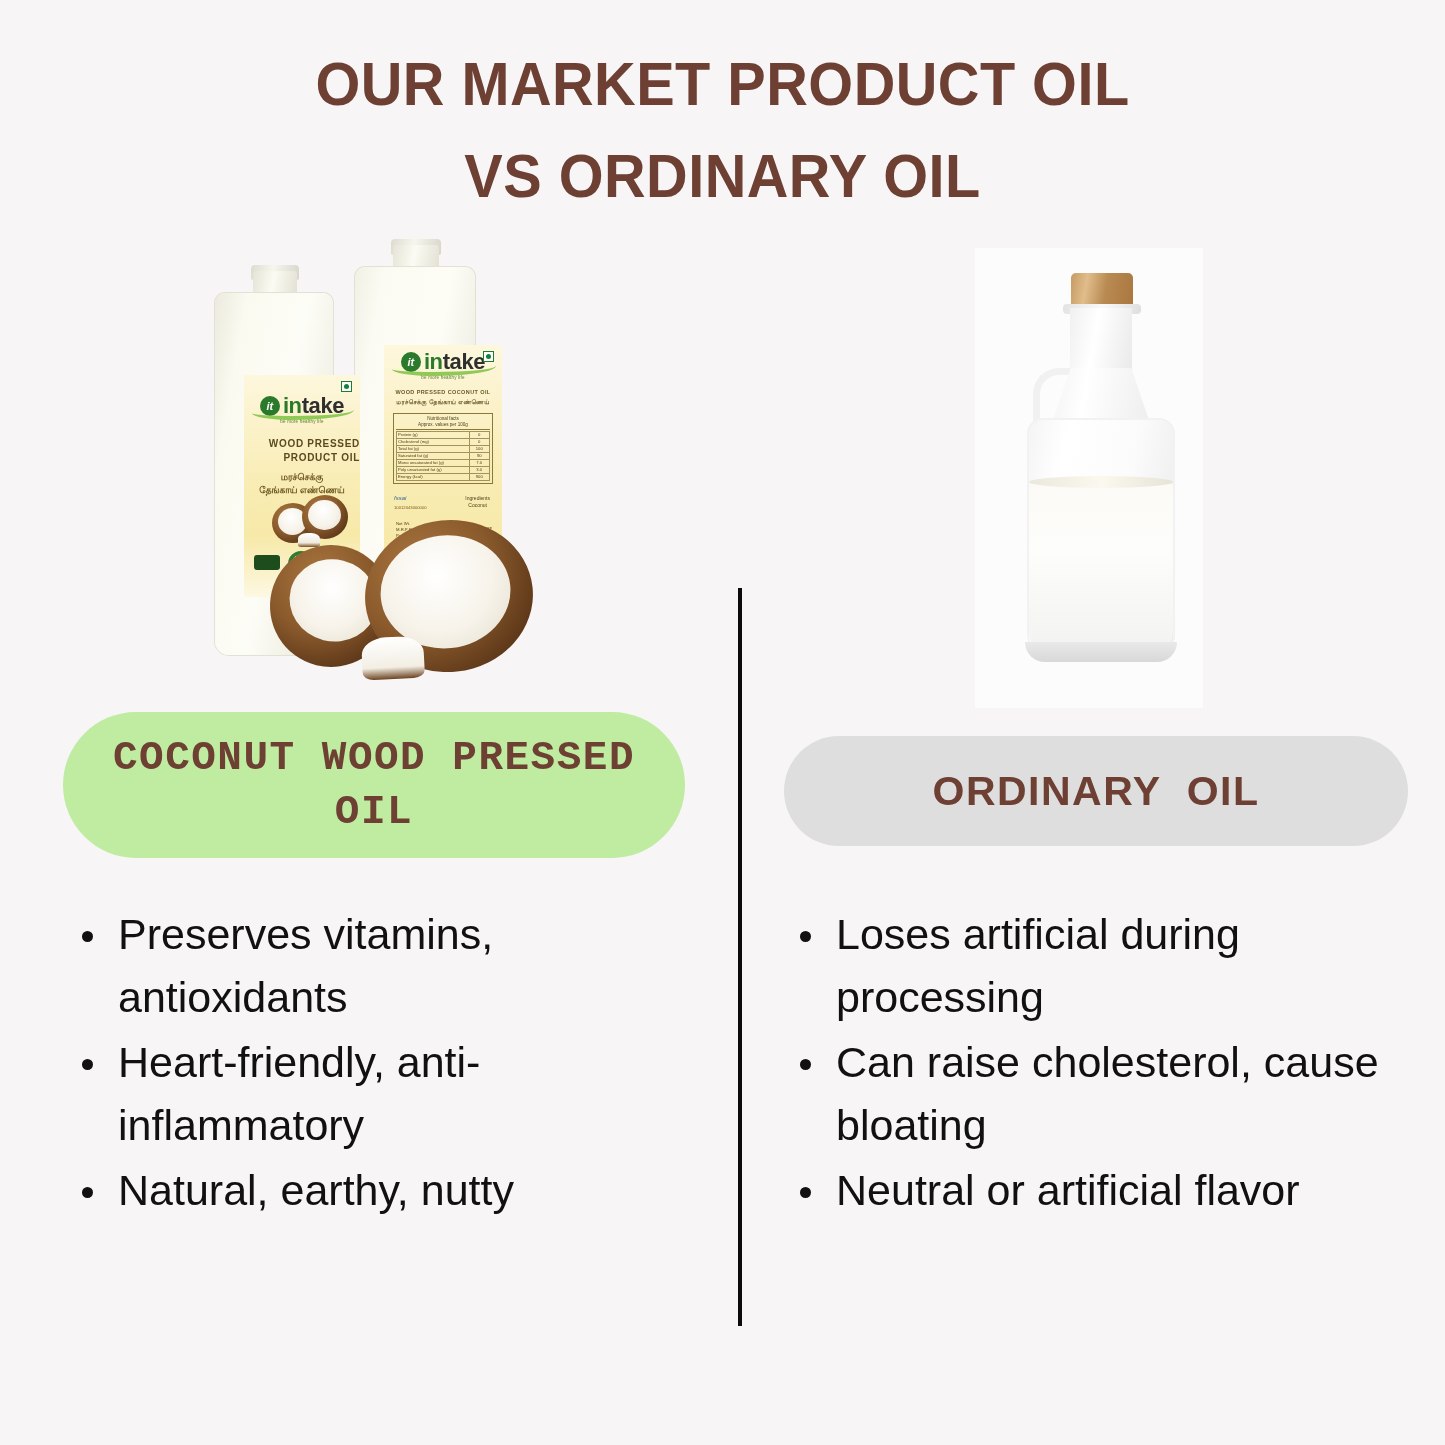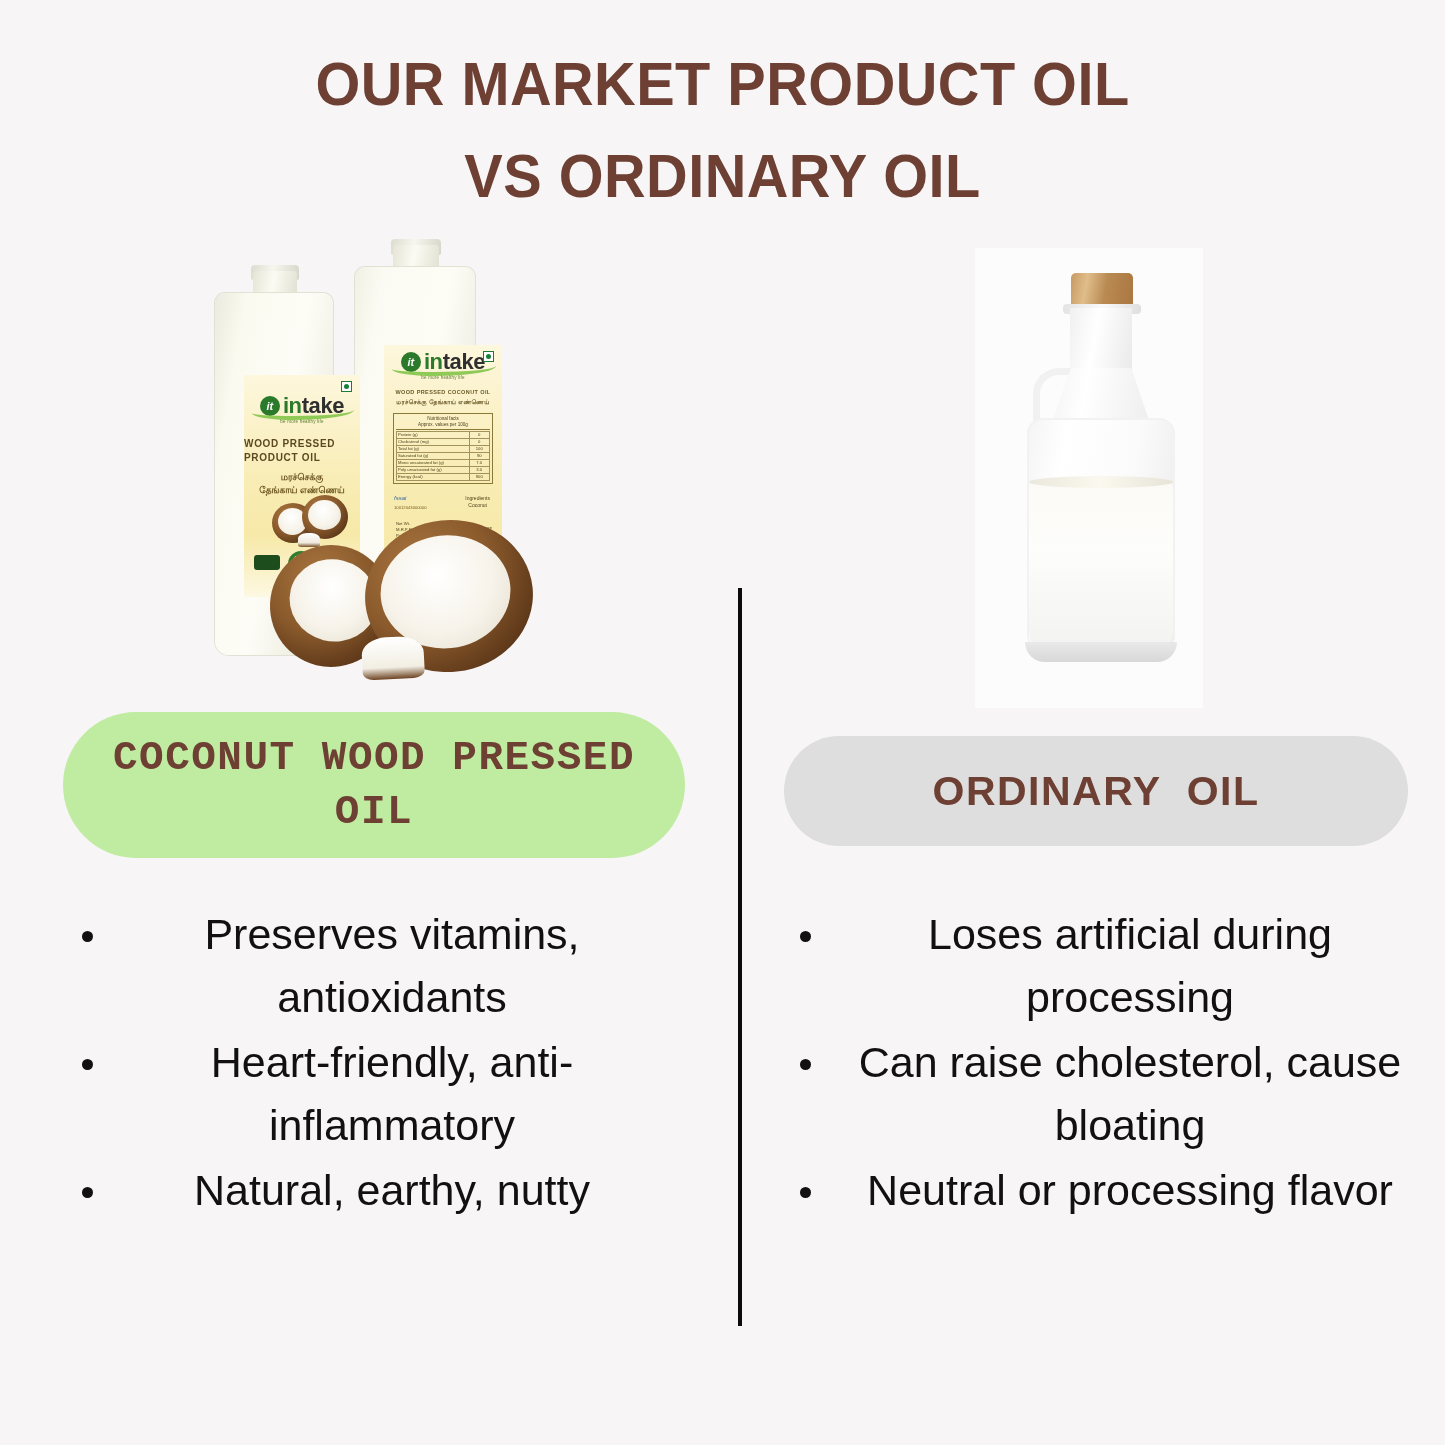--- a/index.html
+++ b/index.html
@@ -120,21 +120,21 @@
     border-radius: 0 0 60% 40%;
     opacity: .85;
   }
   .logo-tag {
     position: absolute; left: 0; right: 0; top: 26px;
     text-align: center; font-size: 4.5px; color: #5a7a2b; letter-spacing: .2px;
   }
 
   .lbl-name {
     position: absolute; left: 0; right: 0;
-    text-align: left; color: #5b4a21;
+    text-align: right; color: #5b4a21;
     font-size: 10px; font-weight: 700; letter-spacing: .7px;
     line-height: 14px;
   }
   .lbl-tamil {
     position: absolute; left: 0; right: 0;
     text-align: center; color: #6b5520;
     font-size: 9px; line-height: 13px; font-weight: 700;
   }
   .lbl-sub {
     position: absolute; left: 0; right: 0; text-align: center;
@@ -279,21 +279,20 @@
     position: absolute;
     list-style: none;
   }
   .bullets li {
     position: relative;
     color: #111111;
     font-size: 43px;
     line-height: 63px;
     padding-left: 52px;
     margin-bottom: 2px;
-    text-align: center;
   }
   .bullets li::before {
     content: "";
     position: absolute;
     left: 16px; top: 28px;
     width: 11px; height: 11px;
     border-radius: 50%;
     background: #111111;
   }
   .bullets-left { left: 66px; top: 903px; width: 600px; }
@@ -451,16 +450,16 @@
 
   <ul class="bullets bullets-left">
     <li>Preserves vitamins, antioxidants</li>
     <li>Heart-friendly, anti-inflammatory</li>
     <li>Natural, earthy, nutty</li>
   </ul>
 
   <ul class="bullets bullets-right">
     <li>Loses artificial during processing</li>
     <li>Can raise cholesterol, cause bloating</li>
-    <li>Neutral or processing flavor</li>
+    <li>Neutral or artificial flavor</li>
   </ul>
 
 </div>
 
 </body></html>

